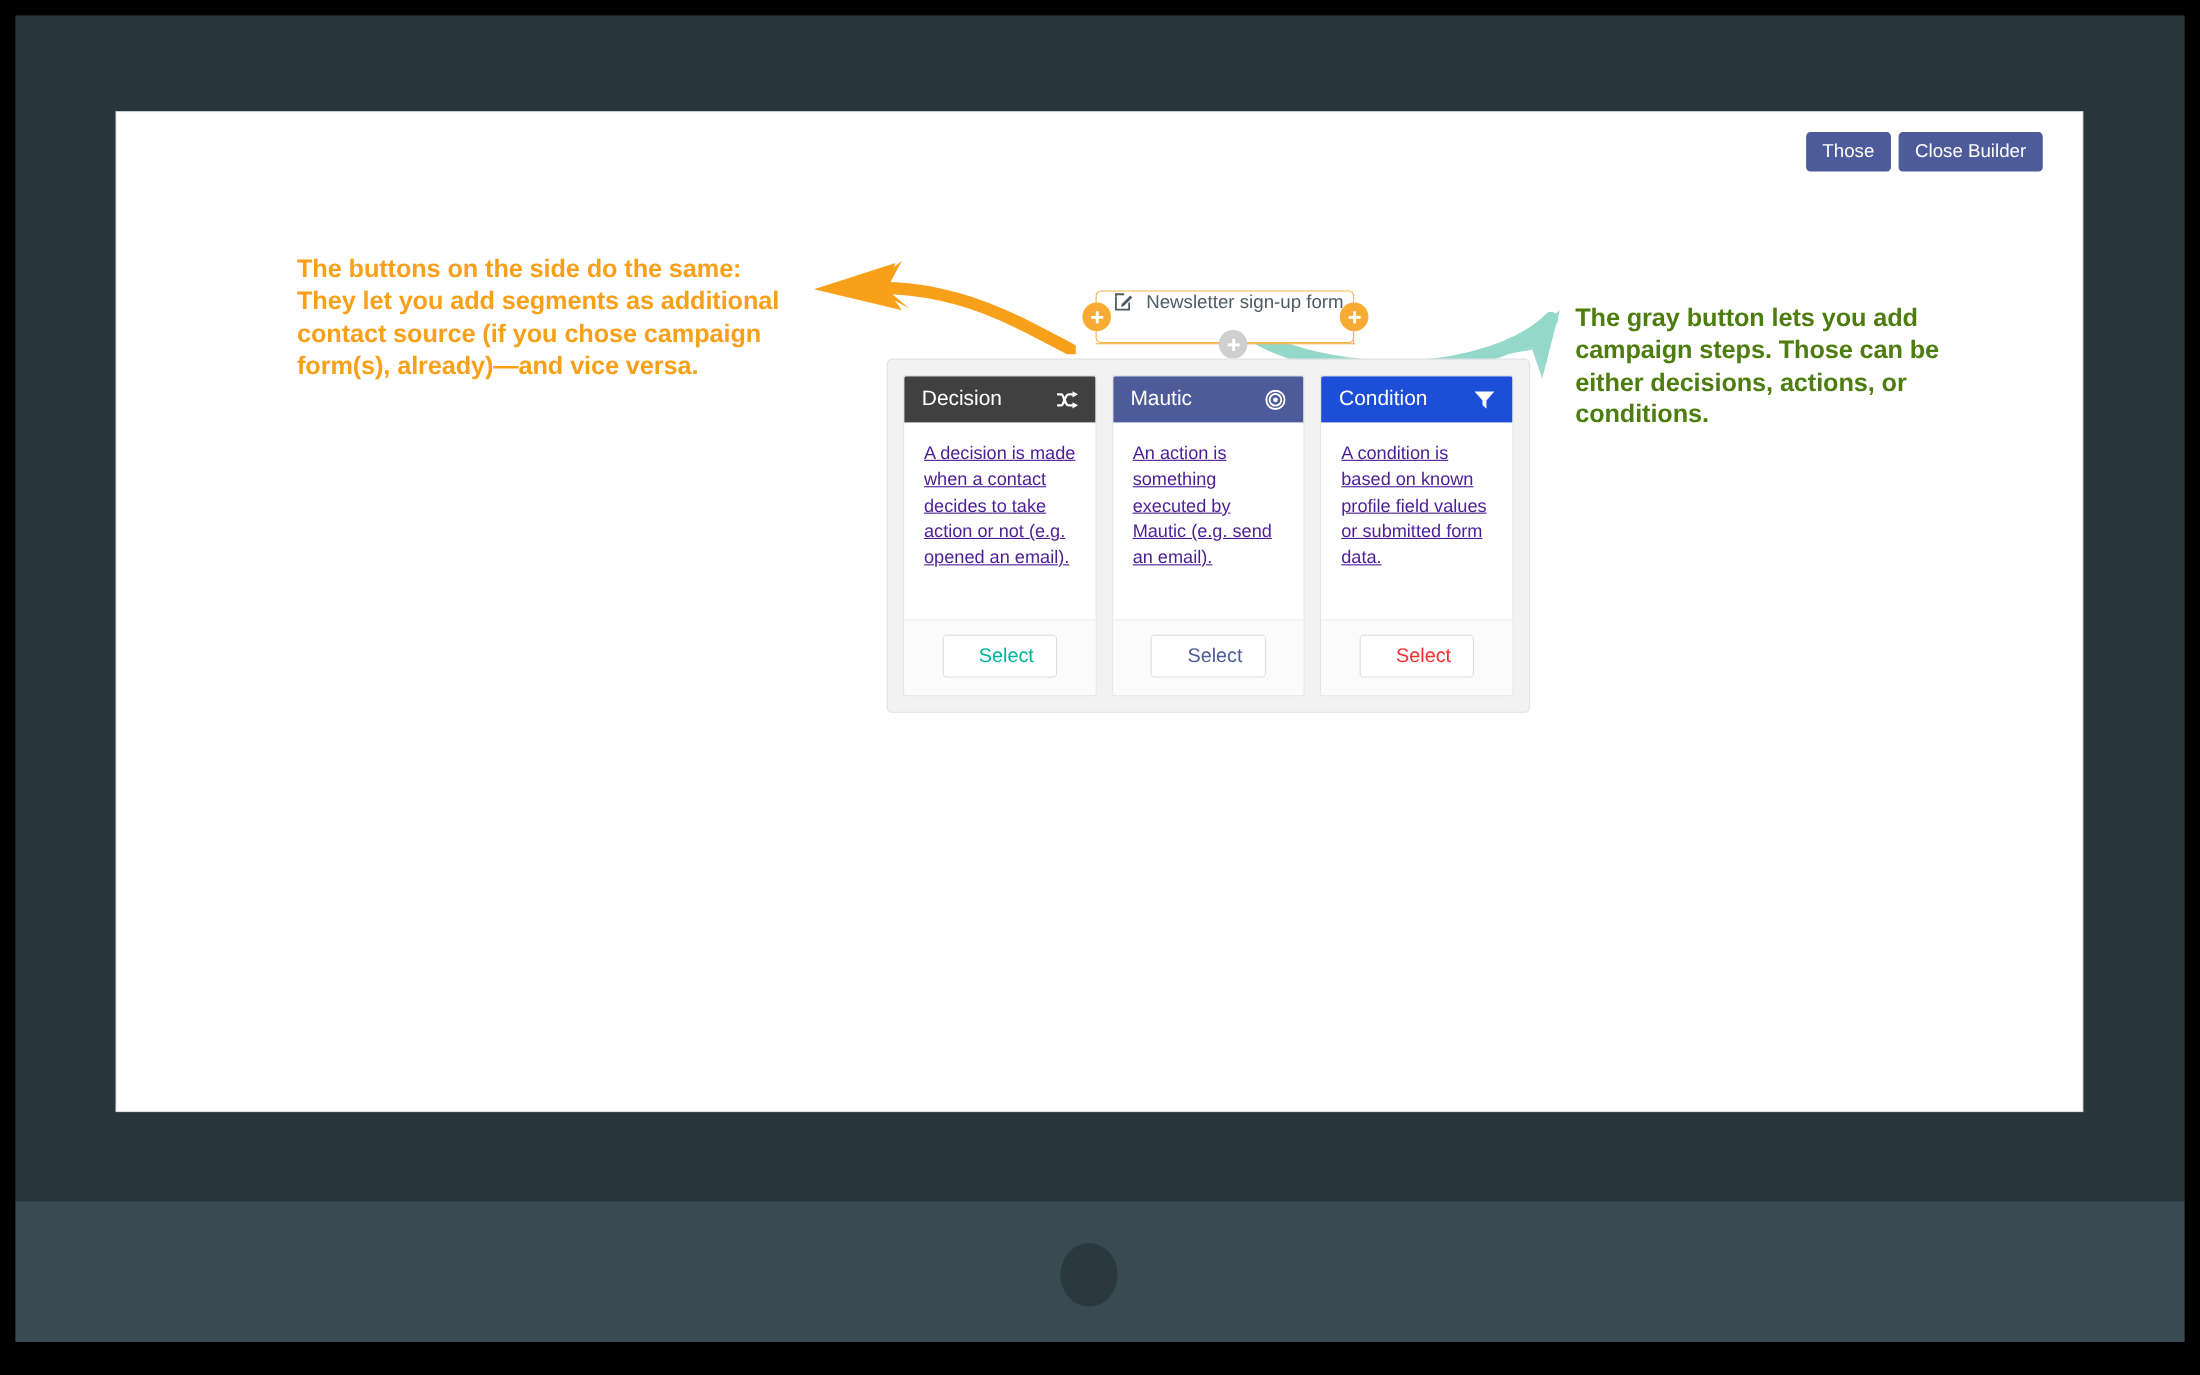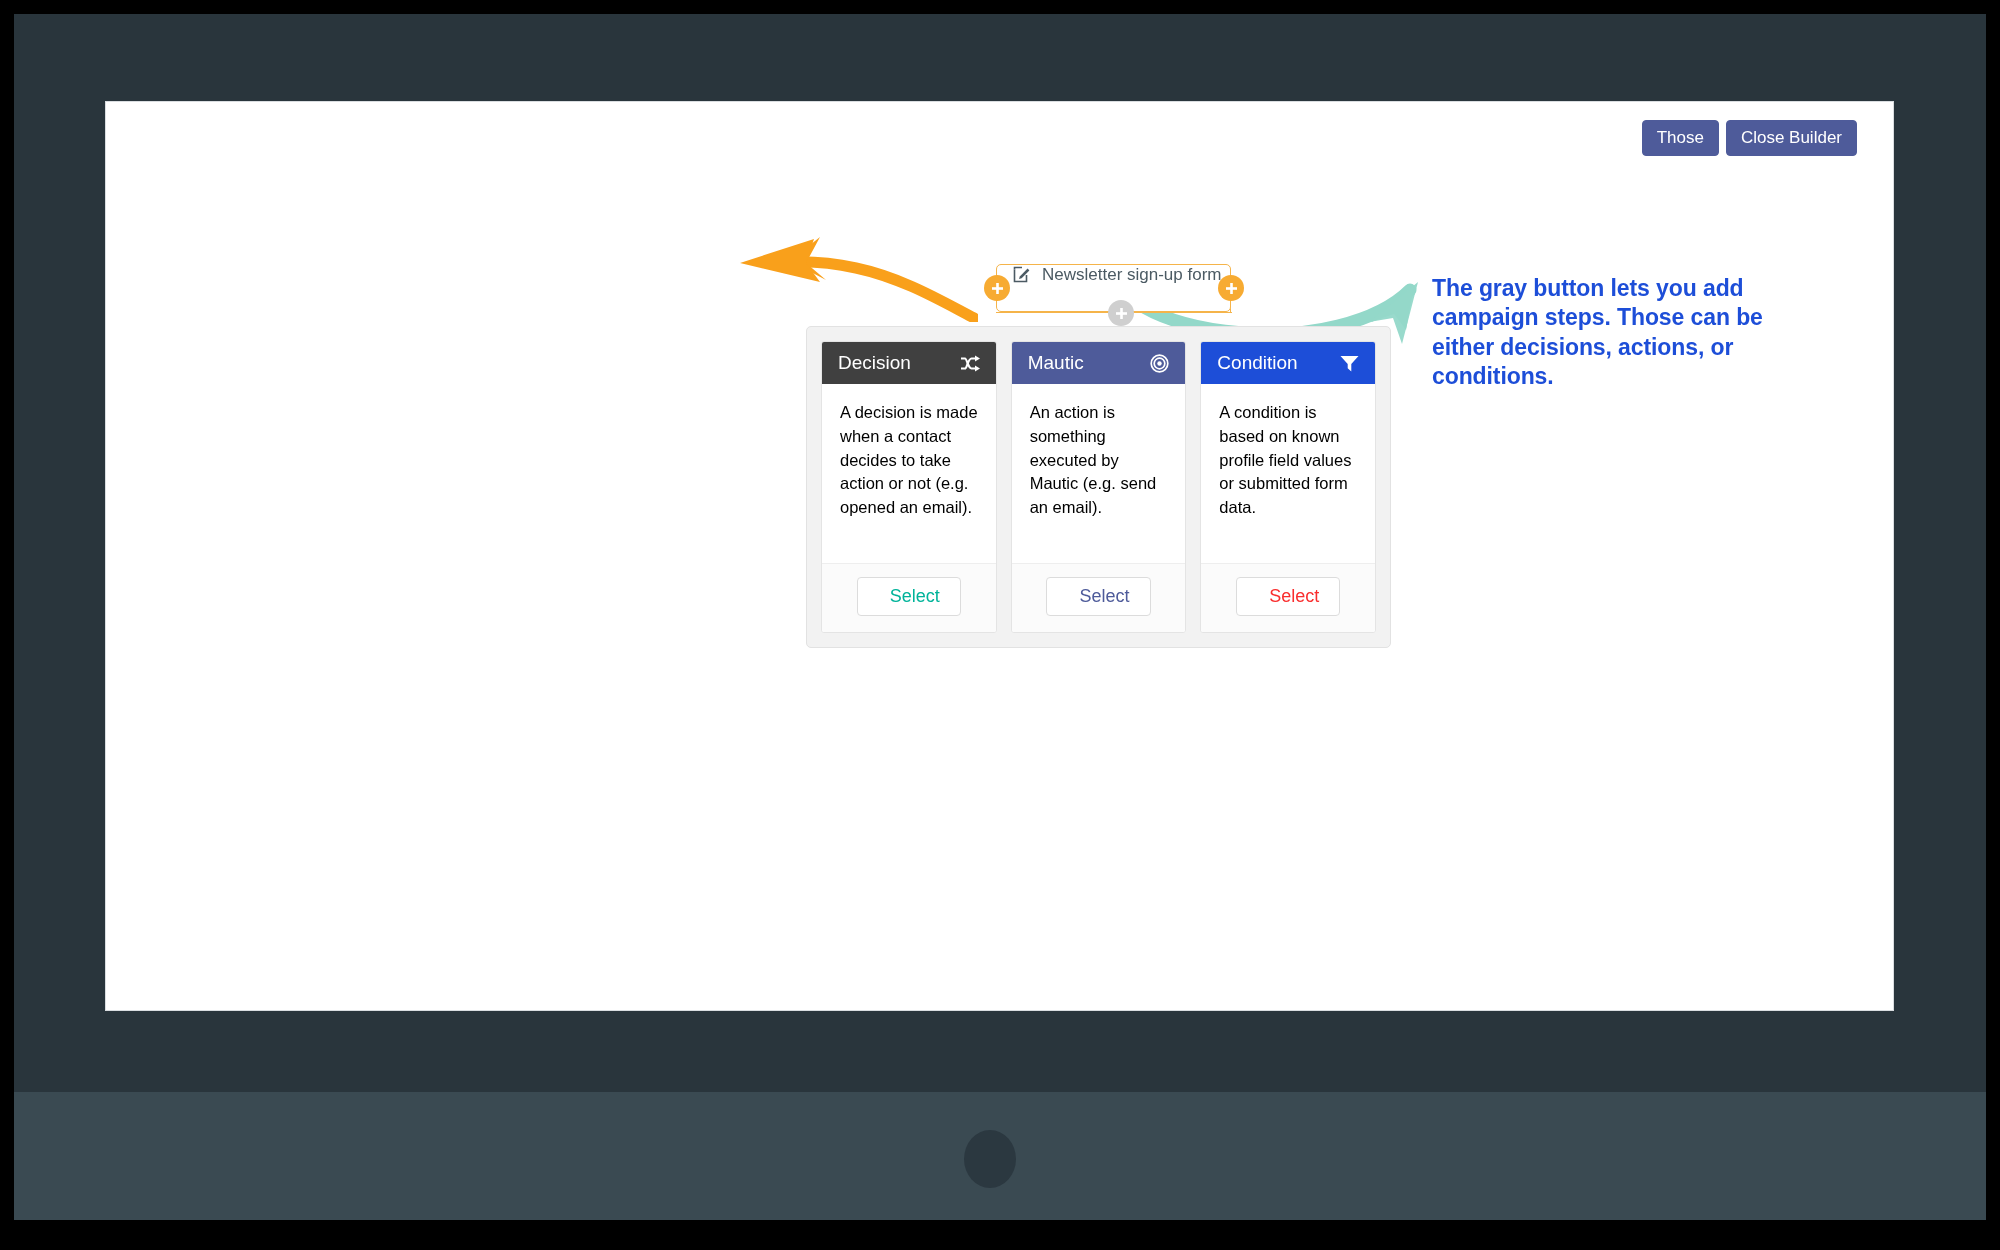--- a/index.html
+++ b/index.html
@@ -84,21 +84,21 @@
     font-weight: bold;
     line-height: 1.28;
     letter-spacing: -0.1px;
   }
   
   #annotation-right {
     position: absolute;
     left: 1326px;
     top: 172px;
     width: 380px;
-    color: #1d4ed8;
+    color: #4d7c0f;
     font-size: 23px;
     font-weight: bold;
     line-height: 1.28;
     letter-spacing: -0.1px;
   }
 
   
   #arrow-orange {
     position: absolute;
     left: 622px;
@@ -212,21 +212,22 @@
     padding: 0 16px;
     color: #ffffff;
     font-size: 19px;
   }
   .step-card-header .hdr-icon { display: flex; align-items: center; }
   .step-card-body {
     flex: 1;
     padding: 17px 18px 10px 18px;
     font-size: 16.5px;
     line-height: 1.44;
-    color: #000000;
+    color: #4c1d95;
+    text-decoration: underline;
   }
   .step-card-footer {
     border-top: 1px solid #eeeeee;
     background: #fbfbfb;
     padding: 13px 0 16px 0;
     display: flex;
     justify-content: center;
   }
   .select-btn {
     background: #ffffff;
@@ -246,20 +247,21 @@
 <div id="device-base"></div>
 <div id="device-home-button"></div>
 
 <div id="app-window">
 
   <div id="builder-toolbar">
     <button class="toolbar-btn">Those</button>
     <button class="toolbar-btn">Close Builder</button>
   </div>
 
+  <div id="annotation-left">The buttons on the side do the same: They let you add segments as additional contact source (if you chose campaign form(s), already)—and vice versa.</div>
 
   <svg id="arrow-orange" viewBox="0 0 250 92">
     <path d="M246 88 C215 72 175 48 128 38 C105 33 82 31 62 32" stroke="#f9a01b" stroke-width="11" fill="none" stroke-linecap="round"></path>
     <path d="M62 31 L92 7 L78 33 L98 50 Z" fill="#f9a01b"></path>
     <path d="M12 33 L86 9 L78 33 L92 52 Z" fill="#f9a01b"></path>
   </svg>
 
   <div id="annotation-right">The gray button lets you add campaign steps. Those can be either decisions, actions, or conditions.</div>
 
   <svg id="arrow-teal" viewBox="0 0 335 92">

